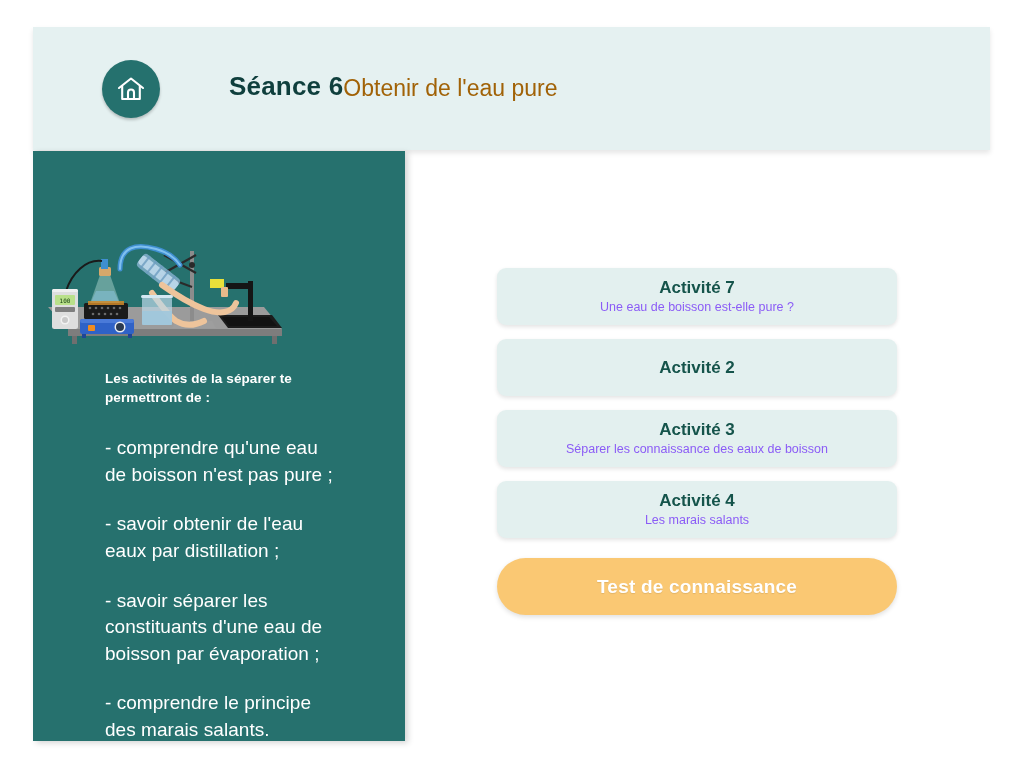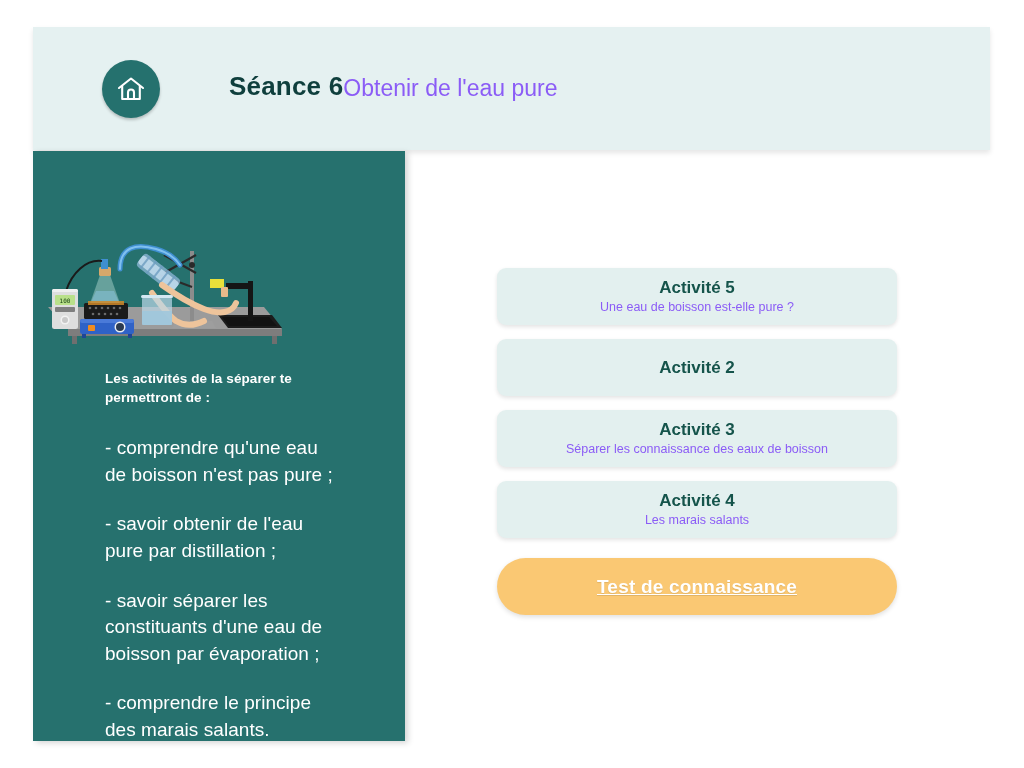--- a/index.html
+++ b/index.html
@@ -49,21 +49,21 @@
   }
   #page-title {
     font-size: 26px;
     font-weight: bold;
     color: #0f3f3d;
     line-height: 1.12;
     letter-spacing: 0.2px;
   }
   #page-subtitle {
     font-size: 23px;
-    color: #8b5cf6;
+    color: #a16207;
     line-height: 1.45;
     font-weight: normal;
   }
 
   
   #sidebar {
     position: absolute;
     left: 33px;
     top: 151px;
     width: 372px;
@@ -157,21 +157,20 @@
     border: none;
     padding: 0;
     font-family: "Liberation Sans", sans-serif;
   }
   #test-button-label {
     font-size: 19px;
     font-weight: bold;
     color: #ffffff;
     letter-spacing: 0.2px;
     text-shadow: 0 1px 1px rgba(0,0,0,0.10);
-    text-decoration: underline;
   }
 </style>
 </head>
 <body>
 
 <div id="header-bar">
 
   <div id="home-button">
     <span>
       <svg width="32" height="32" viewBox="0 0 32 32" fill="none">
@@ -273,33 +272,33 @@
       <text x="29" y="74" font-size="6" font-family="DejaVu Sans Mono, monospace" fill="#14400e" text-anchor="middle">100</text>
       <rect x="19" y="78" width="20" height="5" rx="1" fill="#7f7f7f"></rect>
       <circle cx="29" cy="91" r="4.5" fill="#f2f2f2"></circle>
       <circle cx="29" cy="91" r="3" fill="#c9c9c9"></circle>
     </svg>
   </div>
 
   <div id="objectives">
     <div id="objectives-heading">Les activités de la séparer te permettront de :</div>
     <div class="objective-item">- comprendre qu'une eau de boisson n'est pas pure ;</div>
-    <div class="objective-item">- savoir obtenir de l'eau pure par distillation ;</div>
+    <div class="objective-item">- savoir obtenir de l'eau eaux par distillation ;</div>
     <div class="objective-item">- savoir séparer les constituants d'une eau de boisson par évaporation ;</div>
     <div class="objective-item">- comprendre le principe des marais salants.</div>
   </div>
 
 </div>
 
 <div id="main-content">
 
   <div id="activity-list">
 
     <button class="activity-button">
-      <span class="activity-title">Activité 5</span>
+      <span class="activity-title">Activité 7</span>
       <span class="activity-subtitle">Une eau de boisson est-elle pure ?</span>
     </button>
 
     <button class="activity-button">
       <span class="activity-title">Activité 2</span>
     </button>
 
     <button class="activity-button">
       <span class="activity-title">Activité 3</span>
       <span class="activity-subtitle">Séparer les connaissance des eaux de boisson</span>

